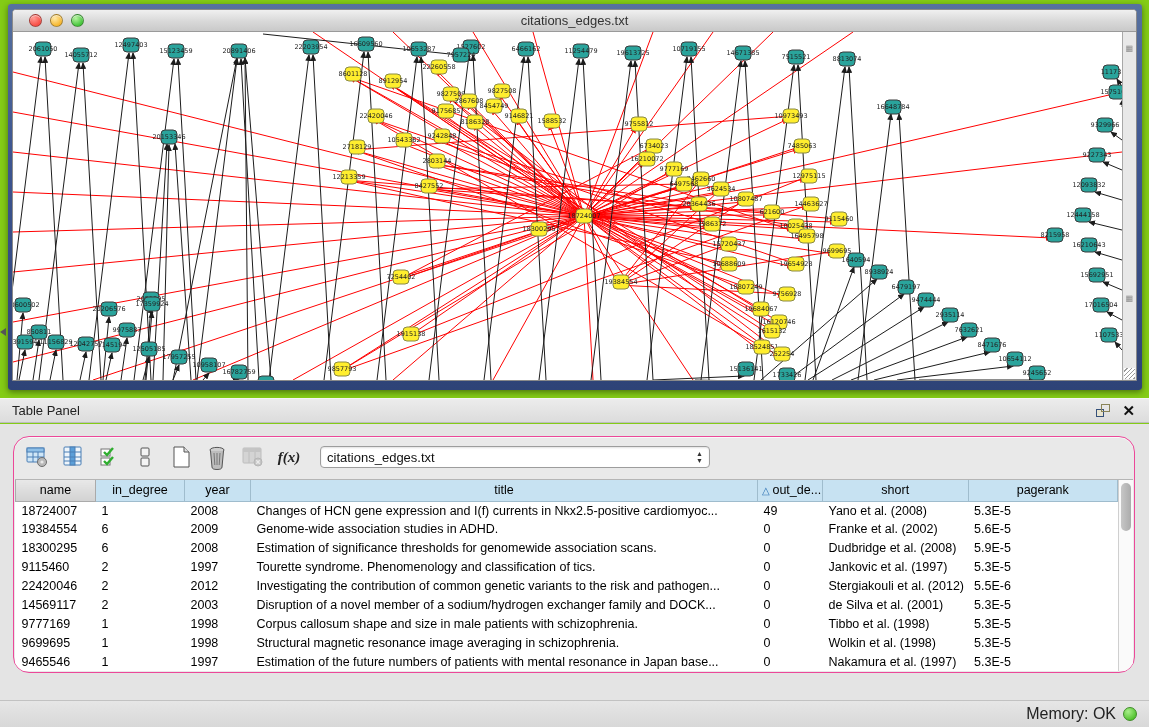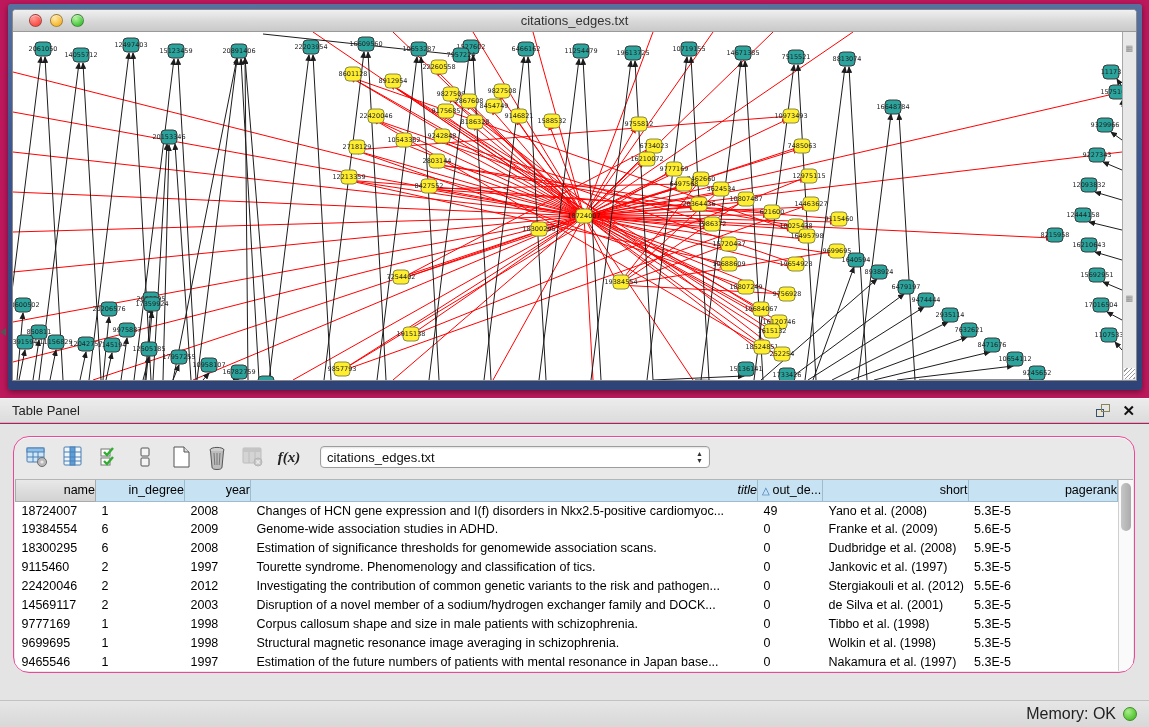--- a/index.html
+++ b/index.html
@@ -1,18 +1,18 @@
 <!DOCTYPE html>
 <html><head>
 <meta charset="utf-8">
 <style>
   * { margin:0; padding:0; box-sizing:border-box; }
   html,body { width:1149px; height:727px; overflow:hidden;
     font-family:"Liberation Sans", sans-serif; background:#d9d9d9; }
-  .desktop { position:relative; width:1149px; height:670px; background:#be185d; }
+  .desktop { position:relative; width:1149px; height:670px; background:#84cc16; }
 
   
   .net-frame { position:absolute; left:8px; top:4px; width:1134px; height:386px;
     background:linear-gradient(180deg,#57719f 0%,#3d5590 40%,#2e4377 100%);
     border-radius:3px; box-shadow:0 2px 6px rgba(0,0,0,.45); }
   .net-window { position:absolute; left:4px; top:5px; width:1125px; height:372px;
     background:#fff; border:1px solid #8a8a8a; border-radius:4px 4px 0 0; overflow:hidden; }
   .titlebar { position:relative; height:22px;
     background:linear-gradient(180deg,#f0f0f0 0%,#d8d8d8 55%,#c9c9c9 100%);
     border-bottom:1px solid #9a9a9a; display:flex; align-items:center; }
@@ -52,21 +52,21 @@
   .tb-ico { width:26px; height:26px; display:flex; align-items:center; justify-content:center; }
   .fx { font-family:"Liberation Serif", serif; font-style:italic; font-weight:bold; font-size:15px; color:#222; }
   .combo { margin-left:8px; width:390px; height:22px; background:#fff; border:1px solid #9d9d9d;
     border-radius:4px; display:flex; align-items:center; font-size:13px; color:#111;
     padding:0 6px; box-shadow:inset 0 1px 2px rgba(0,0,0,.12); }
   .combo .arrows { margin-left:auto; font-size:7px; color:#333; line-height:7px; text-align:center; }
 
   .tablewrap { position:absolute; left:1px; top:42px; right:1px; bottom:1px; background:#fff;
     border-top:1px solid #b5b5b5; overflow:hidden; display:flex; }
   .datatable { flex:1 1 auto; border-collapse:collapse; table-layout:fixed; font-size:12.5px; color:#000; }
-  .datatable th { height:21px; font-weight:normal; text-align:right; font-size:12.5px;
+  .datatable th { height:21px; font-weight:normal; text-align:center; font-size:12.5px;
     background:#c7e2f2; border:1px solid #9fbccd; border-top:none; }
   .datatable th.first { background:linear-gradient(180deg,#e8e8e8,#d2d2d2); border-color:#aaa; }
   .datatable td { height:16px; padding:0 4px 0 6px; white-space:nowrap; overflow:hidden; border:none; }
   .sortmark { color:#2f74b5; font-size:10px; }
   .vscroll { flex:0 0 15px; background:#fafafa; border-left:1px solid #cfcfcf; position:relative; }
   .vthumb { position:absolute; left:2px; top:3px; width:10px; height:48px; background:linear-gradient(90deg,#c7c7c7,#ababab);
     border-radius:6px; }
 
   .statusbar { position:absolute; left:0; top:700px; width:1149px; height:27px;
     background:linear-gradient(180deg,#e6e6e6,#d8d8d8); border-top:1px solid #c2c2c2;
@@ -592,43 +592,43 @@
           <span class="arrows">▲<br>▼</span>
         </div>
       </div>
       <div class="tablewrap">
         <table class="datatable">
           <thead>
               <tr>
                 <th class="first" style="width: 80px;">name</th>
                 <th style="width: 89px;">in_degree</th>
                 <th style="width: 66px;">year</th>
-                <th style="width: 507px; font-style: italic;">title</th>
+                <th style="width: 507px;">title</th>
                 <th style="width: 65px; text-align: left; padding-left: 4px;"><span class="sortmark">△ </span>out_de...</th>
                 <th style="width: 143px;">short</th>
                 <th>pagerank</th>
               </tr>
             </thead>
           <tbody>
               <tr>
                 <td>18724007</td>
                 <td>1</td>
                 <td>2008</td>
-                <td>Changes of HCN gene expression and I(f) disorders in Nkx2.5-positive cardiomyoc...</td>
+                <td>Changes of HCN gene expression and I(f) currents in Nkx2.5-positive cardiomyoc...</td>
                 <td>49</td>
                 <td>Yano et al. (2008)</td>
                 <td>5.3E-5</td>
               </tr>
               <tr>
                 <td>19384554</td>
                 <td>6</td>
                 <td>2009</td>
                 <td>Genome-wide association studies in ADHD.</td>
                 <td>0</td>
-                <td>Franke et al. (2009)</td>
+                <td>Franke et al. (2002)</td>
                 <td>5.6E-5</td>
               </tr>
               <tr>
                 <td>18300295</td>
                 <td>6</td>
                 <td>2008</td>
                 <td>Estimation of significance thresholds for genomewide association scans.</td>
                 <td>0</td>
                 <td>Dudbridge et al. (2008)</td>
                 <td>5.9E-5</td>

